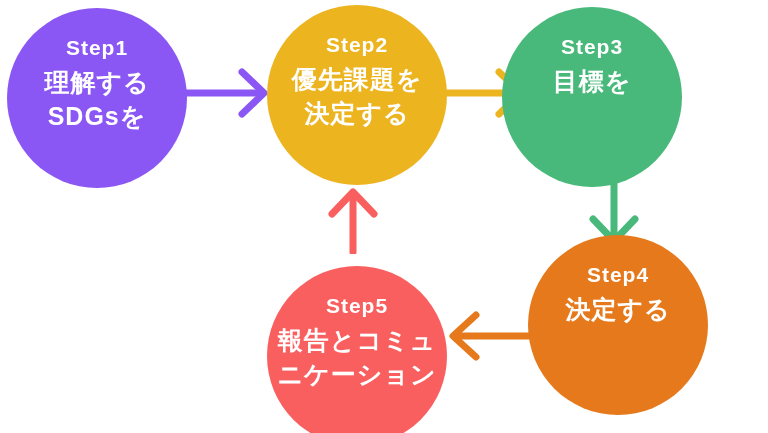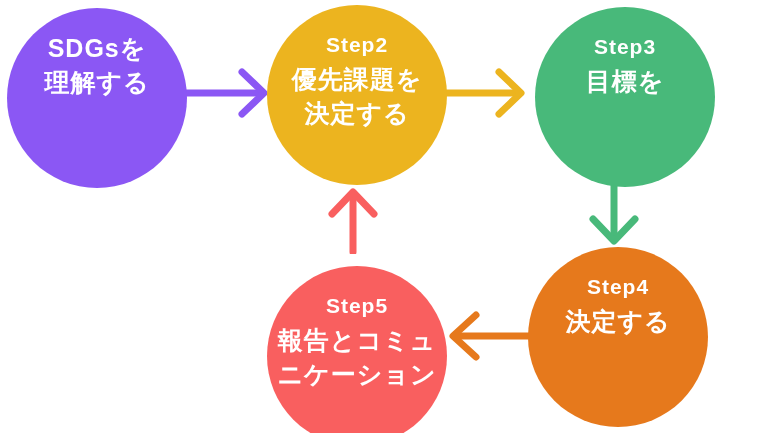--- a/index.html
+++ b/index.html
@@ -32,22 +32,22 @@
     letter-spacing: 1px;
   }
   .step-line {
     font-size: 25px;
     line-height: 34px;
     letter-spacing: 1px;
     white-space: nowrap;
   }
   .circle-1 { left: 7px;   top: 8px; }
   .circle-2 { left: 267px; top: 5px; }
-  .circle-3 { left: 535px; top: 7px; }
-  .circle-4 { left: 528px; top: 247px; }
+  .circle-3 { left: 502px; top: 7px; }
+  .circle-4 { left: 528px; top: 235px; }
   .circle-5 { left: 267px; top: 266px; }
   .arrow { position: absolute; }
   .arrow-1 { left: 178px; top: 68px; }
   .arrow-2 { left: 443px; top: 68px; }
   .arrow-3 { left: 588px; top: 183px; }
   .arrow-4 { left: 446px; top: 310px; }
   .arrow-5 { left: 327px; top: 186px; }
 </style>
 </head>
 <body>
@@ -83,22 +83,23 @@
   </svg>
 
   <svg class="arrow arrow-5" width="52" height="68" viewBox="0 0 52 68">
     <g fill="none" stroke-width="7" stroke-linecap="round" stroke-linejoin="round" stroke="#F95F5F">
       <line x1="26" y1="66" x2="26" y2="8"></line>
       <polyline points="5,28 26,6 47,28"></polyline>
     </g>
   </svg>
 
   <div class="step-circle circle-1" style="background-color: rgb(139, 87, 244);">
+    <span class="step-label">Step1</span>
+    <span class="step-line">理解する</span>
     <span class="step-line">SDGsを</span>
-    <span class="step-line">理解する</span>
   </div>
 
   <div class="step-circle circle-2" style="background-color: rgb(236, 180, 31); align-items: center;">
     <span class="step-label">Step2</span>
     <span class="step-line">優先課題を</span>
     <span class="step-line">決定する</span>
   </div>
 
   <div class="step-circle circle-3" style="background-color: rgb(72, 185, 122);">
     <span class="step-label">Step3</span>

